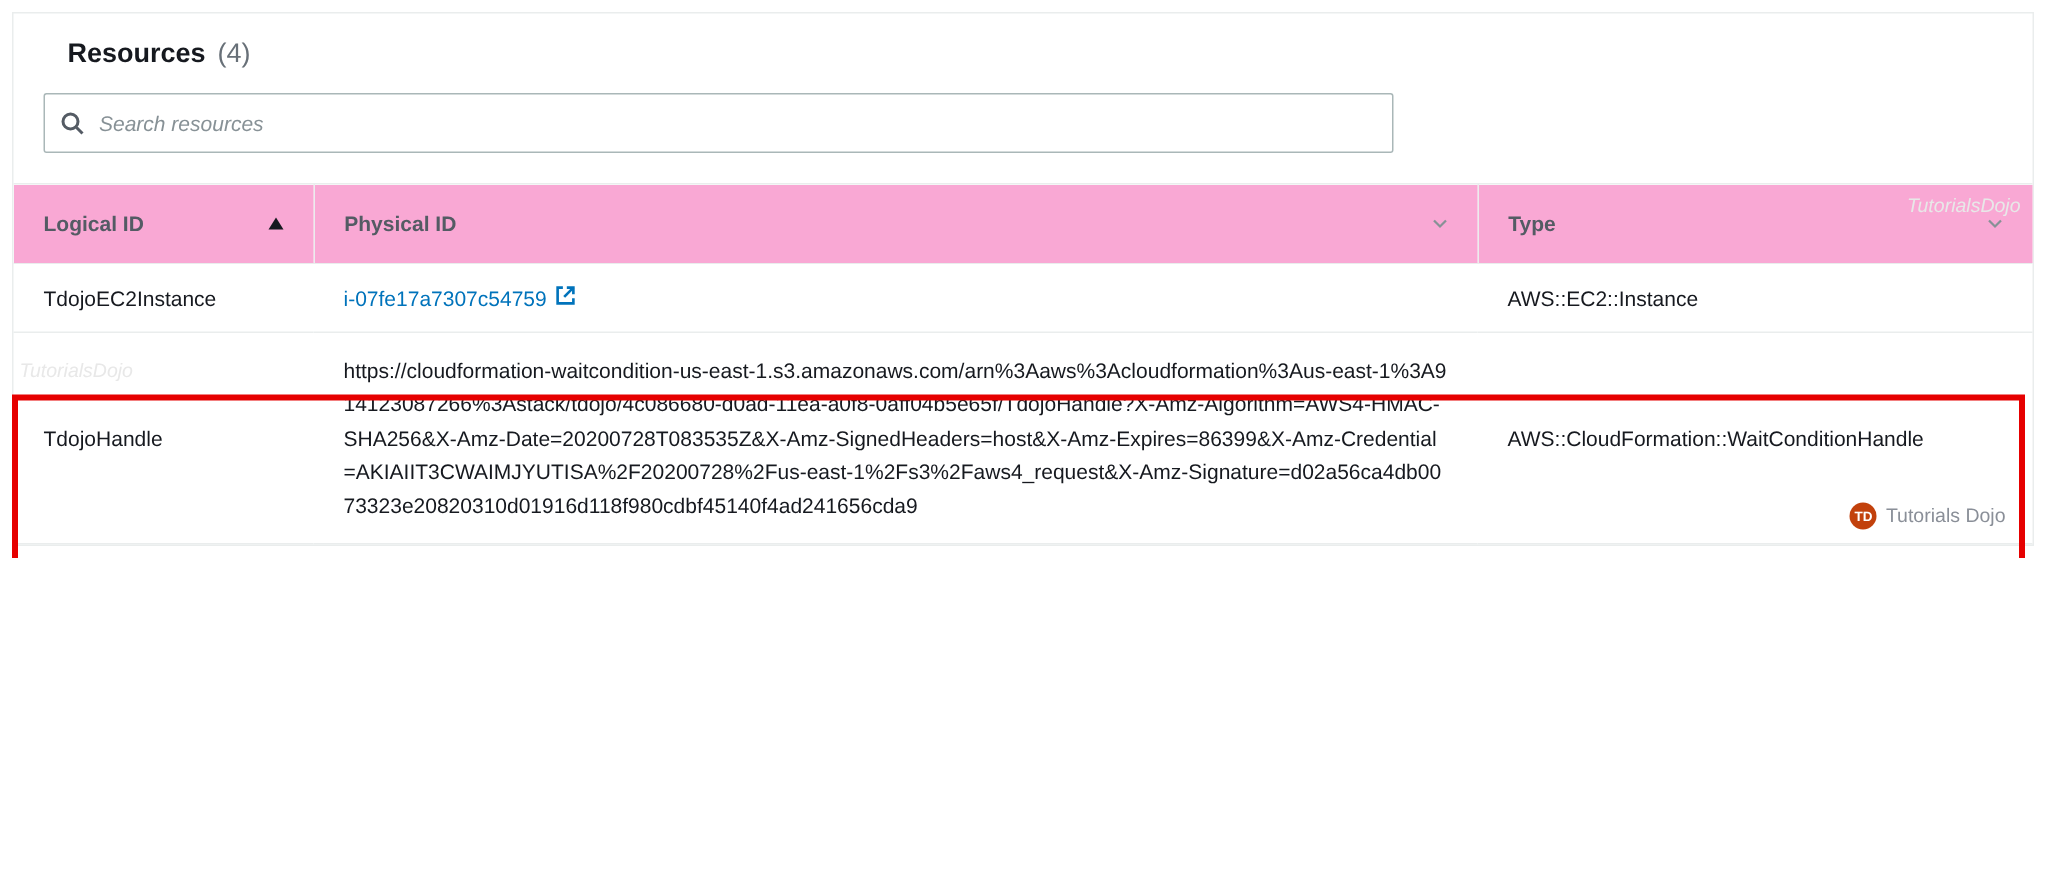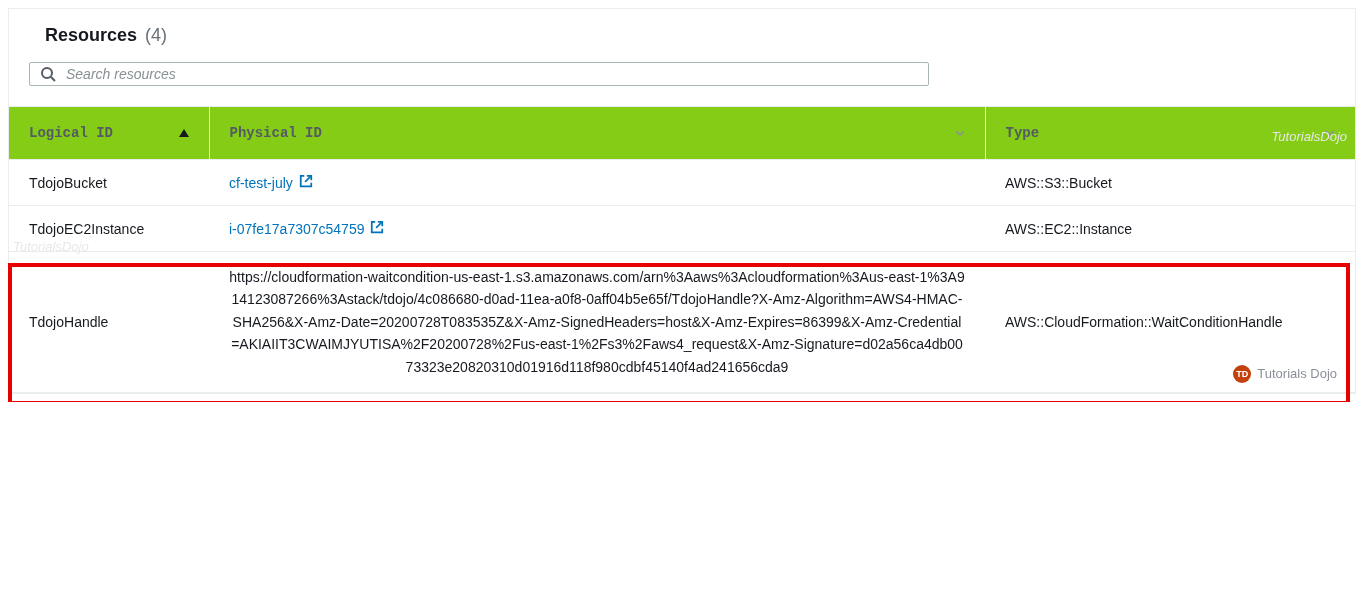--- a/index.html
+++ b/index.html
@@ -36,21 +36,21 @@
       margin-left: 4px;
     }
     .search-wrap {
       padding: 8px 20px 20px 20px;
     }
     .search-box {
       position: relative;
       max-width: 900px;
       border: 1px solid #aab7b8;
       border-radius: 2px;
-      height: 24px;
+      height: 40px;
       display: flex;
       align-items: center;
     }
     .search-icon-wrap {
       width: 36px;
       display: flex;
       align-items: center;
       justify-content: center;
       color: #545b64;
       flex-shrink: 0;
@@ -76,24 +76,23 @@
       table-layout: fixed;
     }
     thead th {
       text-align: left;
       font-size: 14px;
       font-weight: 700;
       color: #545b64;
       padding: 18px 20px;
       border-top: 1px solid #eaeded;
       border-bottom: 1px solid #eaeded;
-      background: #84cc16;
+      background: #f9a8d4;
       vertical-align: middle;
       position: relative;
-      font-family: Liberation Mono, monospace;
     }
     thead th .th-inner {
       display: flex;
       align-items: center;
       justify-content: space-between;
     }
     .sort-arrow-up {
       display: inline-block;
       width: 0;
       height: 0;
@@ -132,21 +131,20 @@
       width: 14px;
       height: 14px;
       display: inline-block;
       color: #0073bb;
       flex-shrink: 0;
     }
     .long-url {
       color: #16191f;
       line-height: 1.6;
       word-break: break-all;
-      text-align: center;
     }
     tr.highlighted td {
       position: relative;
     }
     .highlight-box {
       position: absolute;
       pointer-events: none;
       border: 4px solid #e60000;
       z-index: 5;
     }
@@ -248,32 +246,20 @@
             <span class="sort-hint">
               <svg width="10" height="7" viewBox="0 0 10 7" fill="none" stroke="currentColor" stroke-width="1.5">
                   <path d="M1 1 L5 5 L9 1"></path>
                 </svg>
             </span>
           </div>
         </th>
       </tr>
     </thead>
     <tbody id="table-body">
-    <tr>
-          <td>TdojoBucket</td>
-          <td><a class="link" href="#">
-              <span>cf-test-july</span>
-              <span><svg class="ext-icon" viewBox="0 0 16 16" fill="none" stroke="currentColor" stroke-width="2">
-                  <path d="M6 2 H2 V14 H14 V10"></path>
-                  <path d="M9 2 H14 V7"></path>
-                  <path d="M14 2 L7 9"></path>
-                </svg></span>
-            </a></td>
-          <td>AWS::S3::Bucket</td>
-        </tr>
         <tr>
           <td>TdojoEC2Instance</td>
           <td><a class="link" href="#">
               <span>i-07fe17a7307c54759</span>
               <span><svg class="ext-icon" viewBox="0 0 16 16" fill="none" stroke="currentColor" stroke-width="2">
                   <path d="M6 2 H2 V14 H14 V10"></path>
                   <path d="M9 2 H14 V7"></path>
                   <path d="M14 2 L7 9"></path>
                 </svg></span>
             </a></td>

